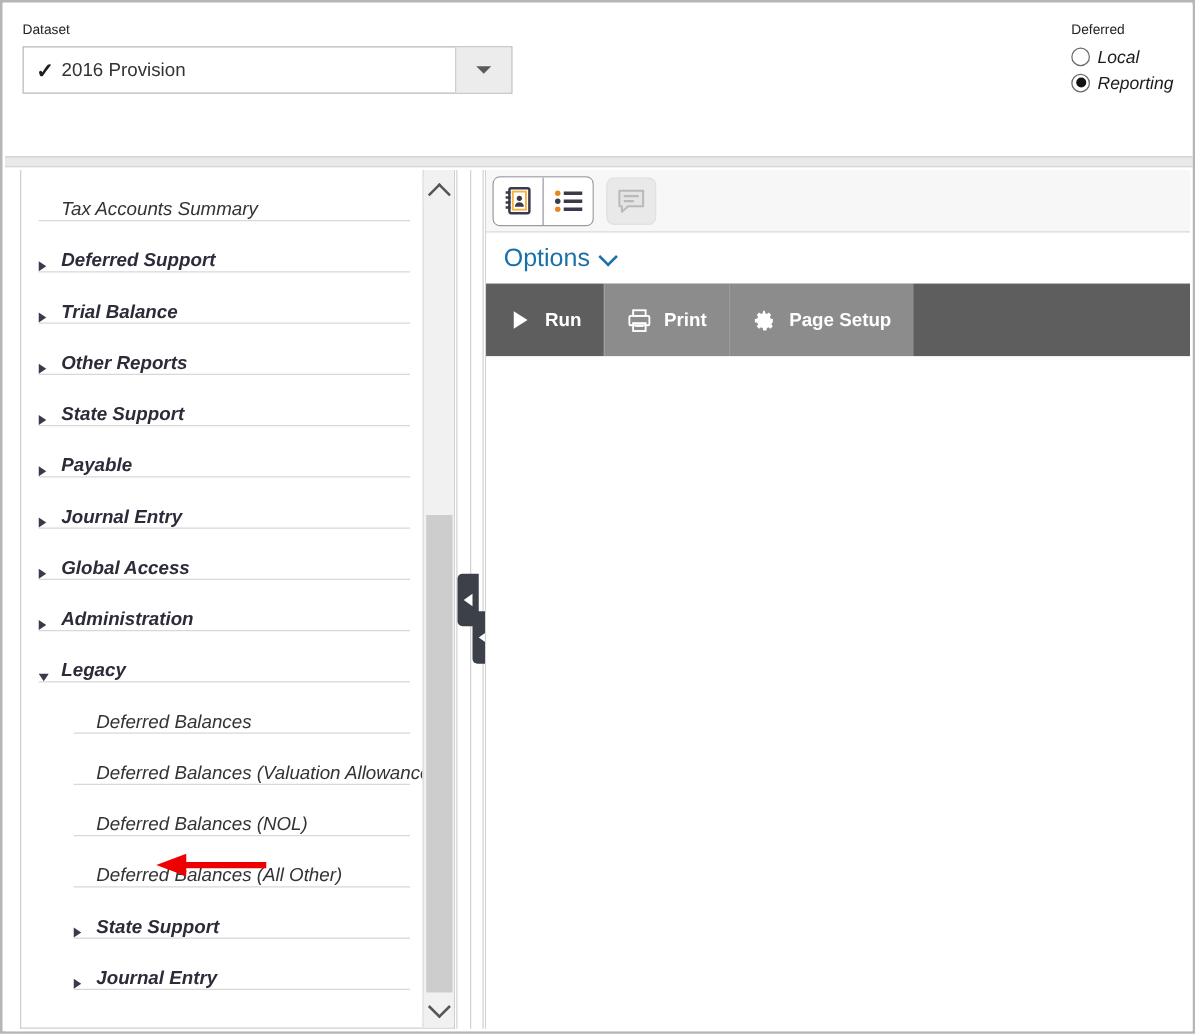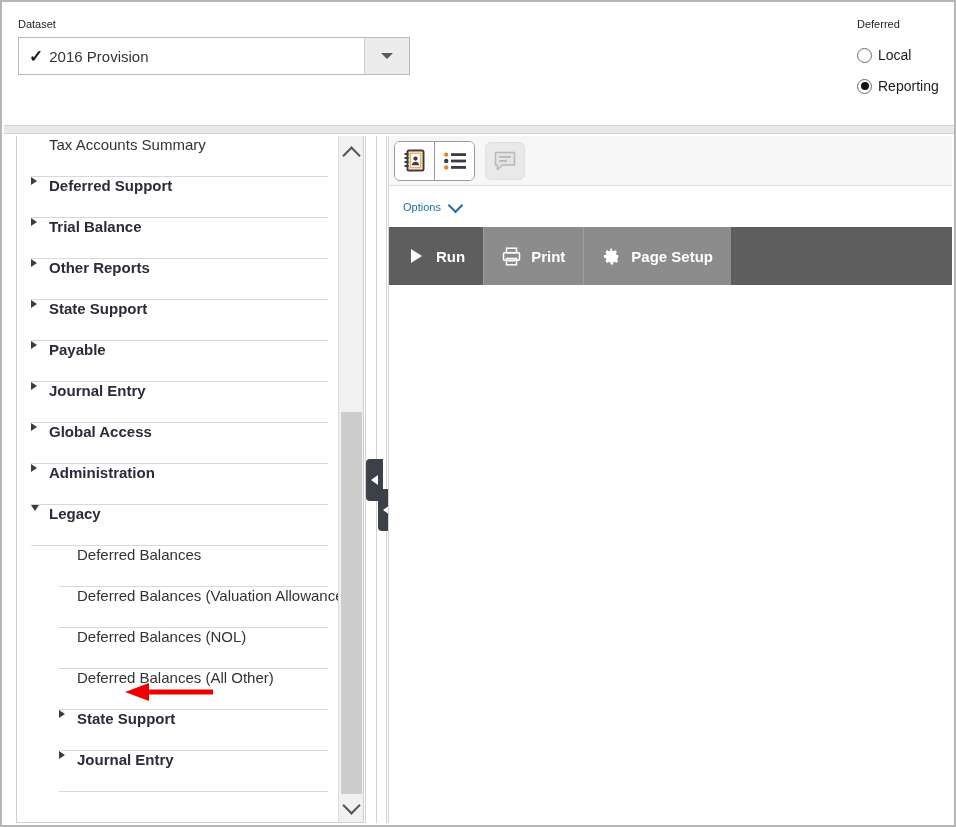--- a/index.html
+++ b/index.html
@@ -48,21 +48,21 @@
   }
   .caret-down{
     width:0;height:0;border-left:6px solid transparent;
     border-right:6px solid transparent;border-top:6px solid #5a5a5a;
   }
 
   #dataset-field{left:14px;top:12px;width:392px;}
   #report-level-field{left:431px;top:12px;width:390px;}
 
   #currency-group{position:absolute;left:853px;top:12px;width:95px;}
-  .radio-row{display:flex;align-items:center;margin-top:15px;}
+  .radio-row{display:flex;align-items:center;margin-top:5px;font-style:italic;}
   .radio{
     width:15px;height:15px;border-radius:50%;
     border:1px solid #6b6b6b;background:#fff;
     box-sizing:border-box;margin-right:6px;
     display:flex;align-items:center;justify-content:center;
     flex:0 0 auto;
   }
   .radio.on::after{
     content:"";width:8px;height:8px;border-radius:50%;background:#111;
   }
@@ -85,25 +85,26 @@
     position:absolute;left:12px;top:2px;width:348px;height:687px;
     background:#fff;border:1px solid #cfcfcf;border-top:none;
     box-sizing:border-box;overflow:hidden;
   }
   .tree-scroll{
     position:absolute;left:0;top:0;right:25px;bottom:0;
     overflow:hidden;
   }
   .tree-row{
     position:relative;height:41px;
-    display:flex;align-items:flex-start;
+    display:flex;align-items:flex-end;
     border-bottom:1px solid #d8d8d8;
     box-sizing:border-box;
     margin:0 10px 0 14px;
     white-space:nowrap;
+    font-style:italic;
   }
   .tree-row.first{border-bottom:1px solid #d8d8d8;}
   .twisty{
     width:18px;flex:0 0 18px;display:flex;align-items:center;justify-content:flex-start;
   }
   .twisty .tri-right{
     width:0;height:0;border-top:4.5px solid transparent;
     border-bottom:4.5px solid transparent;border-left:6px solid #3a3a4a;
   }
   .twisty .tri-down{
@@ -186,21 +187,21 @@
     background:#e9e9e9;border:1px solid #e0e0e0;box-sizing:border-box;
     display:flex;align-items:center;justify-content:center;
   }
 
   .options-row{
     position:absolute;left:0;top:51px;right:0;height:40px;
     display:flex;align-items:center;padding-left:14px;box-sizing:border-box;
     background:#ffffff;
   }
   .options-link{
-    font-size:11px;color:#1a70a8;display:flex;align-items:center;
+    font-size:20px;color:#1a70a8;display:flex;align-items:center;
   }
   .options-chevron{
     margin-left:9px;width:9px;height:9px;
     border-left:2.6px solid #1a70a8;border-bottom:2.6px solid #1a70a8;
     transform:rotate(-45deg);margin-bottom:4px;
   }
 
   .actionbar{
     position:absolute;left:0;top:91px;right:0;height:58px;
     background:#5e5e5e;display:flex;align-items:stretch;

